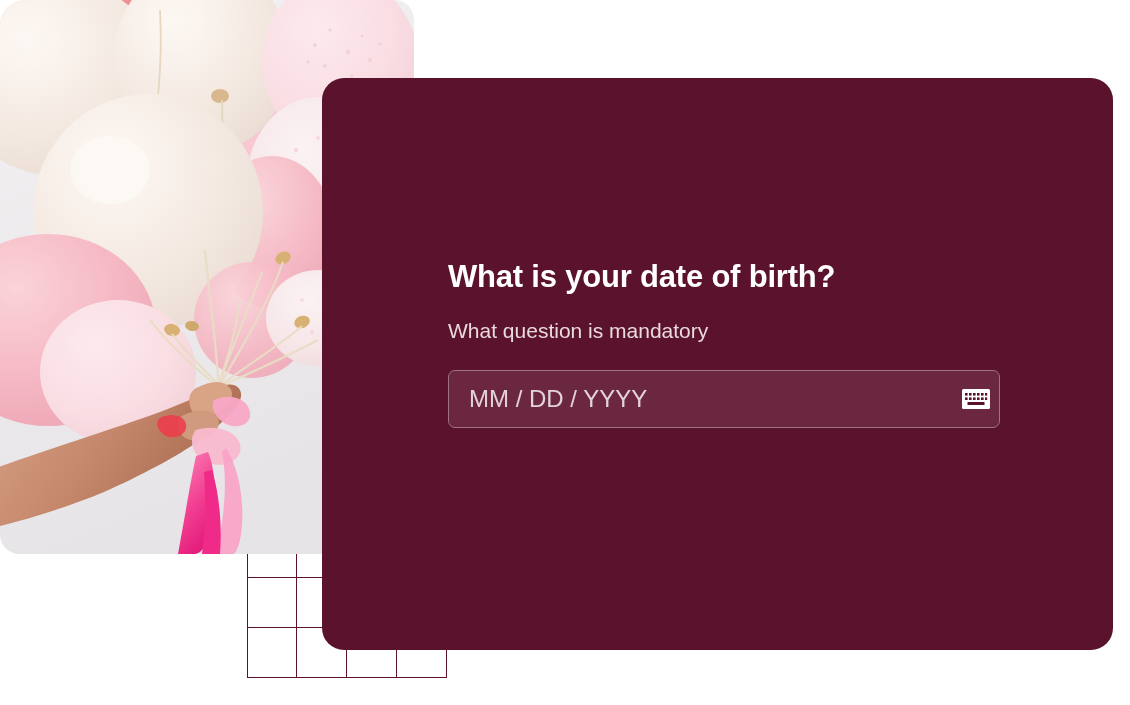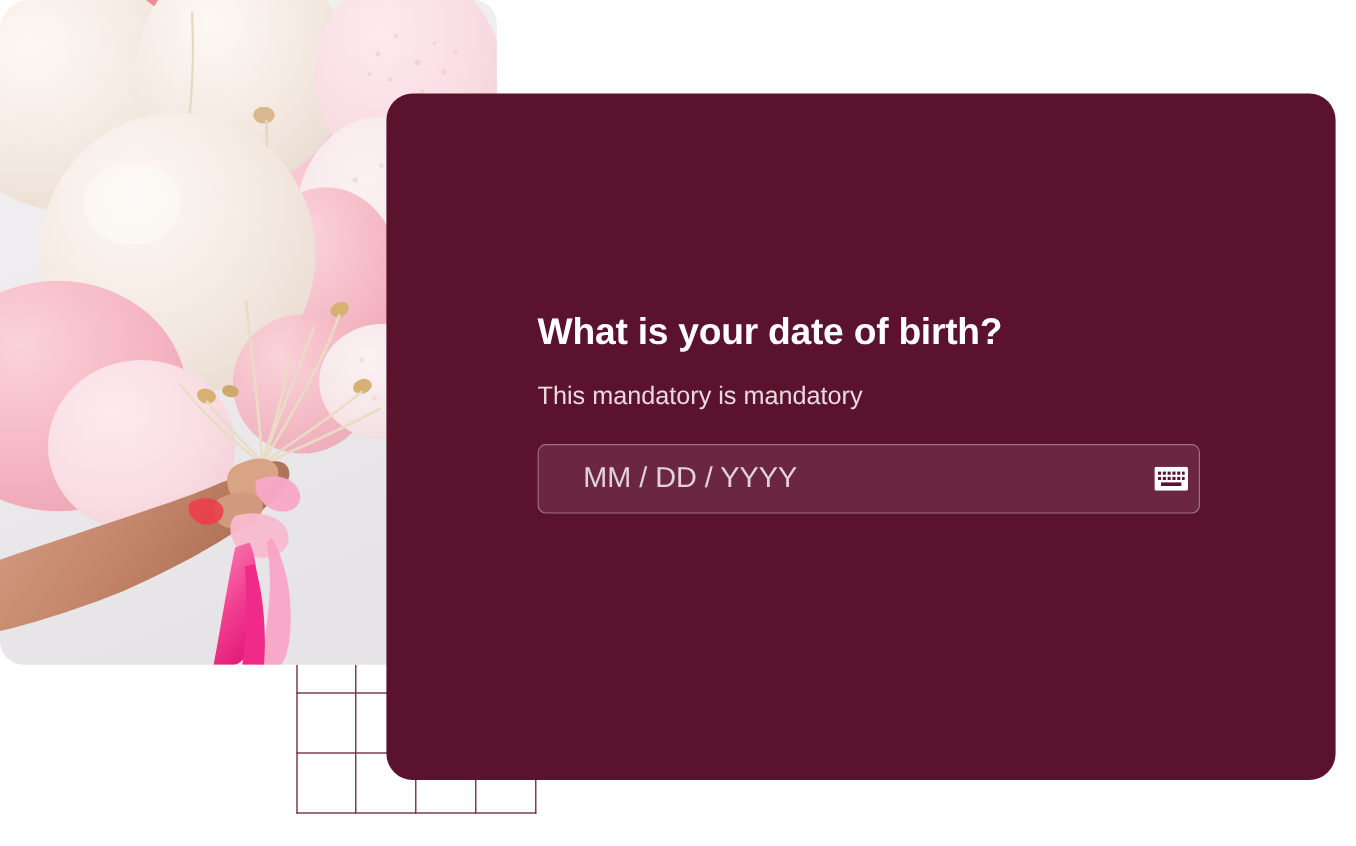--- a/index.html
+++ b/index.html
@@ -104,21 +104,21 @@
     align-items: center;
   }
   #date-input {
     flex: 1 1 auto;
     border: 0;
     outline: none;
     background: transparent;
     font-family: "Liberation Sans", sans-serif;
     font-size: 24px;
     color: #f97316;
-    padding: 0 37px;
+    padding: 0 20px;
     height: 100%;
     box-sizing: border-box;
   }
   #date-input::placeholder {
     color: #e2d3d8;
     opacity: 1;
   }
   #keyboard-icon-button {
     flex: 0 0 auto;
     width: 46px;
@@ -295,21 +295,21 @@
       <path d="M226 448 C 238 466 244 498 242 524 C 241 540 238 550 234 554
                L 216 554 C 224 520 228 482 222 452 Z" fill="#f9a2c6" opacity="0.9"></path>
       <path d="M212 470 C 220 496 222 528 220 554 L 202 554 C 206 524 206 494 204 472 Z" fill="#ef2a88"></path>
       <path d="M160 418 C 172 412 184 416 186 424 C 188 434 176 440 166 436 C 158 432 154 422 160 418 Z" fill="#ef3a4a" opacity="0.85"></path>
     </svg>
   </div>
 
   <div id="question-card">
     <div id="question-body">
       <h1 id="question-title">What is your date of birth?</h1>
-      <p id="question-subtitle">This mandatory is mandatory</p>
+      <p id="question-subtitle">What question is mandatory</p>
 
       <div id="date-input-wrap">
         <input id="date-input" type="text" placeholder="MM / DD / YYYY" style="">
         <button id="keyboard-icon-button">
           <span>
             <svg width="28" height="20" viewBox="0 0 28 20" aria-hidden="true">
               <rect x="0" y="0" width="28" height="20" rx="1.5" fill="#ffffff"></rect>
               <g fill="#5b122d">
                 <rect x="3" y="4" width="2.6" height="2.6"></rect>
                 <rect x="7" y="4" width="2.6" height="2.6"></rect>

